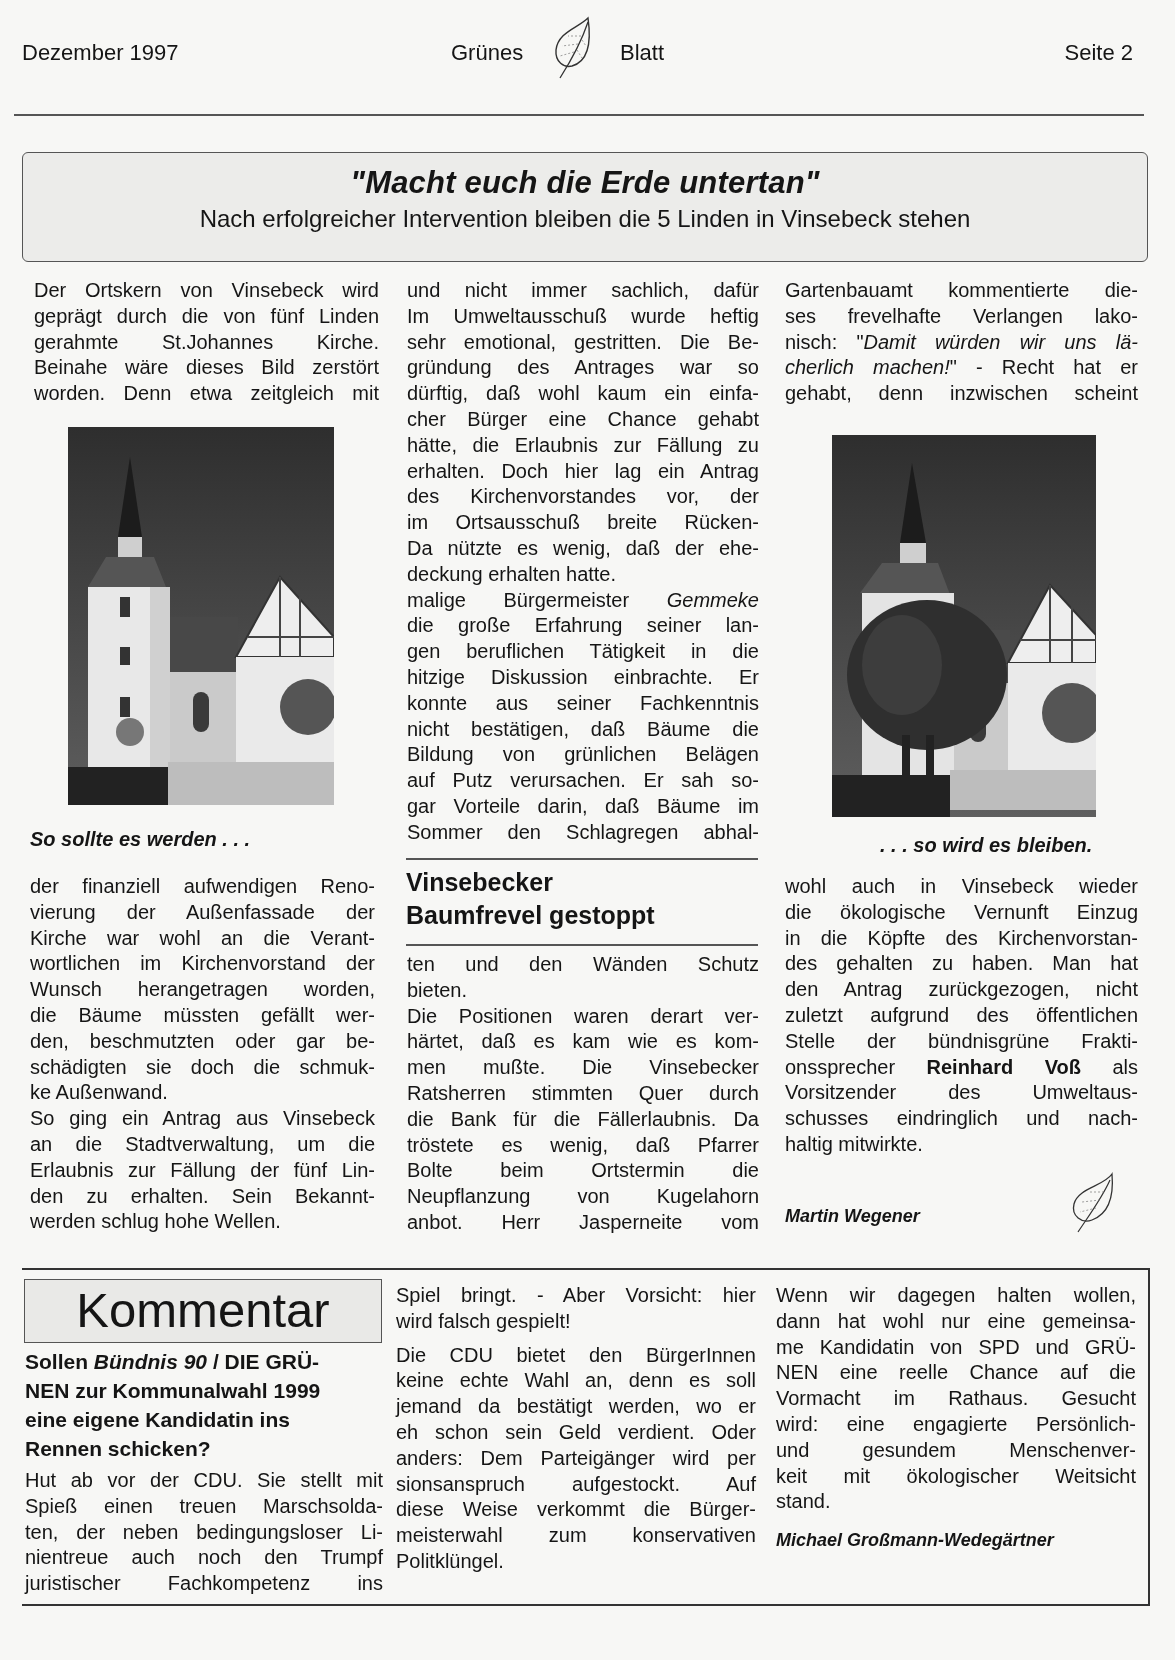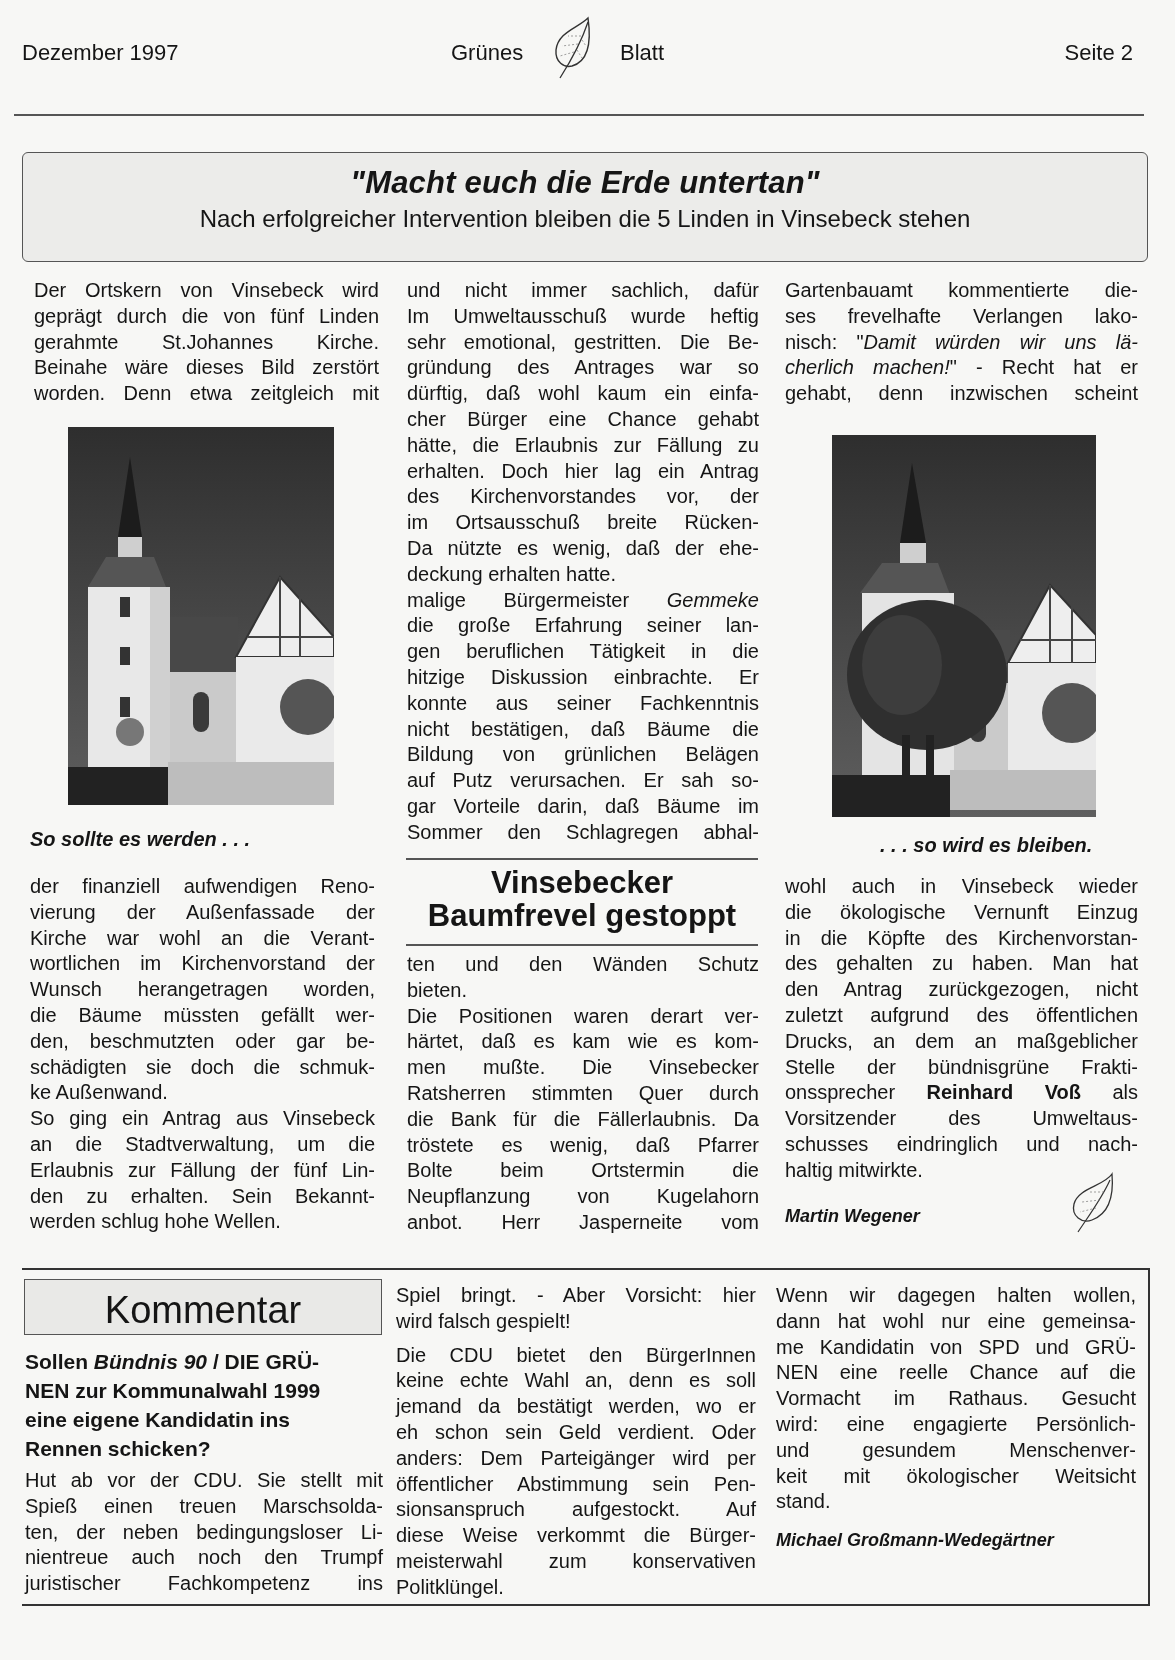--- a/index.html
+++ b/index.html
@@ -25,25 +25,25 @@
   .col .line { display:block; text-align:justify; text-align-last:justify; white-space:nowrap; }
   .line.last { text-align-last:left; }
   .i { font-style:italic; }
   .b { font-weight:bold; }
   .caption { position:absolute; font-size:20px; font-weight:bold;font-style:italic; }
   .sig { font-size:18px; font-style:italic;font-weight:bold; }
   .photo {
     position:absolute; background:#3a3a3a; overflow:hidden;
   }
   .photo svg { display:block; }
-  .subhead { position:absolute; text-align:center; font-size:31px; font-weight:bold; line-height:33px; }
+  .subhead { position:absolute; font-size:25px; font-weight:bold; line-height:33px; }
   .kbox {
-    position:absolute; left:24px; top:1279px; width:358px; height:56px;
+    position:absolute; left:24px; top:1279px; width:358px; height:64px;
     border:1.5px solid #555; background:#e9e9e7; box-sizing:border-box;
-    text-align:center; font-size:38px; line-height:60px;
+    text-align:center; font-size:49px; line-height:60px;
   }
   .ktitle { position:absolute; left:25px; top:1347px; width:362px; font-size:21px; font-weight:bold; line-height:29px; }
   .outerbox {
     position:absolute; left:22px; top:1268px; width:1128px; height:338px;
     border-top:2px solid #333; border-right:2px solid #333; border-bottom:2px solid #333;
     box-sizing:border-box;
   }
 </style>
 </head>
 <body>
@@ -216,21 +216,20 @@
 </div>
 <div class="caption" style="left:880px; top:834px;">. . .  so wird es bleiben.</div>
 
 <div class="col" style="left:785px; top:874px; width:353px;">
   <span class="line">wohl auch in Vinsebeck wieder</span>
   <span class="line">die ökologische Vernunft Einzug</span>
   <span class="line">in die Köpfte des Kirchenvorstan-</span>
   <span class="line">des gehalten zu haben. Man hat</span>
   <span class="line">den Antrag zurückgezogen, nicht</span>
   <span class="line">zuletzt aufgrund des öffentlichen</span>
-  <span class="line">Drucks, an dem an maßgeblicher</span>
   <span class="line">Stelle der bündnisgrüne Frakti-</span>
   <span class="line"><span>onssprecher </span> <span class="b">Reinhard Voß</span> <span> als</span></span>
   <span class="line">Vorsitzender des Umweltaus-</span>
   <span class="line">schusses eindringlich und nach-</span>
   <span class="line last">haltig mitwirkte.</span>
 </div>
 <div class="abs sig" style="left:785px; top:1206px;">Martin Wegener</div>
 <div class="abs" style="left:1068px; top:1172px; width:50px; height:64px;">
   <svg width="50" height="64" viewBox="0 0 50 64">
     <path d="M44 2 C36 14 10 16 6 32 C3 44 14 52 24 48 C40 42 46 26 44 2 Z" fill="none" stroke="#333" stroke-width="1.3"></path>
@@ -258,21 +257,20 @@
 
 <div class="col" style="left:396px; top:1283px; width:360px;">
   <span class="line">Spiel bringt. - Aber Vorsicht: hier</span>
   <span class="line last">wird falsch gespielt!</span>
   <div style="height:8px"></div>
   <span class="line">Die CDU bietet den BürgerInnen</span>
   <span class="line">keine echte Wahl an, denn es soll</span>
   <span class="line">jemand da bestätigt werden, wo er</span>
   <span class="line">eh schon sein Geld verdient. Oder</span>
   <span class="line">anders: Dem Parteigänger wird per</span>
-  <span class="line">öffentlicher Abstimmung sein Pen-</span>
   <span class="line">sionsanspruch aufgestockt. Auf</span>
   <span class="line">diese Weise verkommt die Bürger-</span>
   <span class="line">meisterwahl zum konservativen</span>
   <span class="line last">Politklüngel.</span>
 </div>
 
 <div class="col" style="left:776px; top:1283px; width:360px;">
   <span class="line">Wenn wir dagegen halten wollen,</span>
   <span class="line">dann hat wohl nur eine gemeinsa-</span>
   <span class="line">me Kandidatin von SPD und GRÜ-</span>

